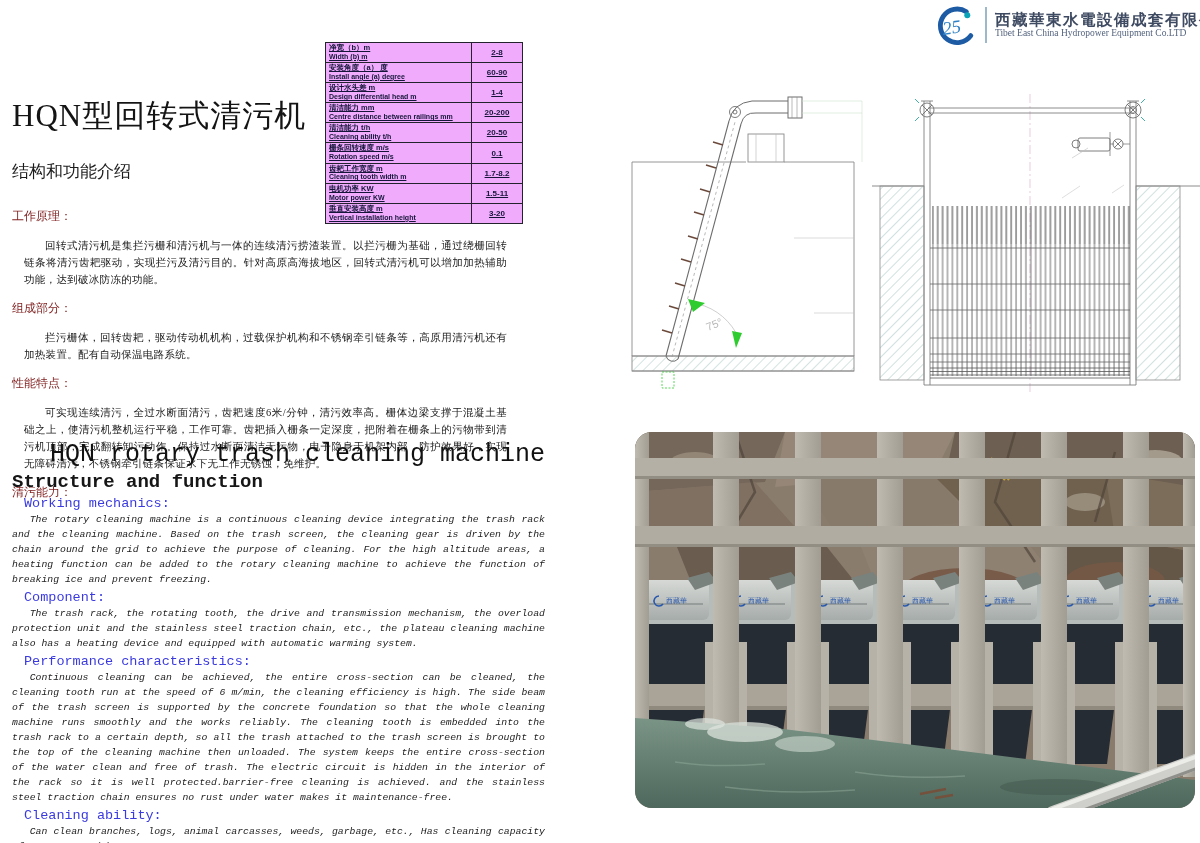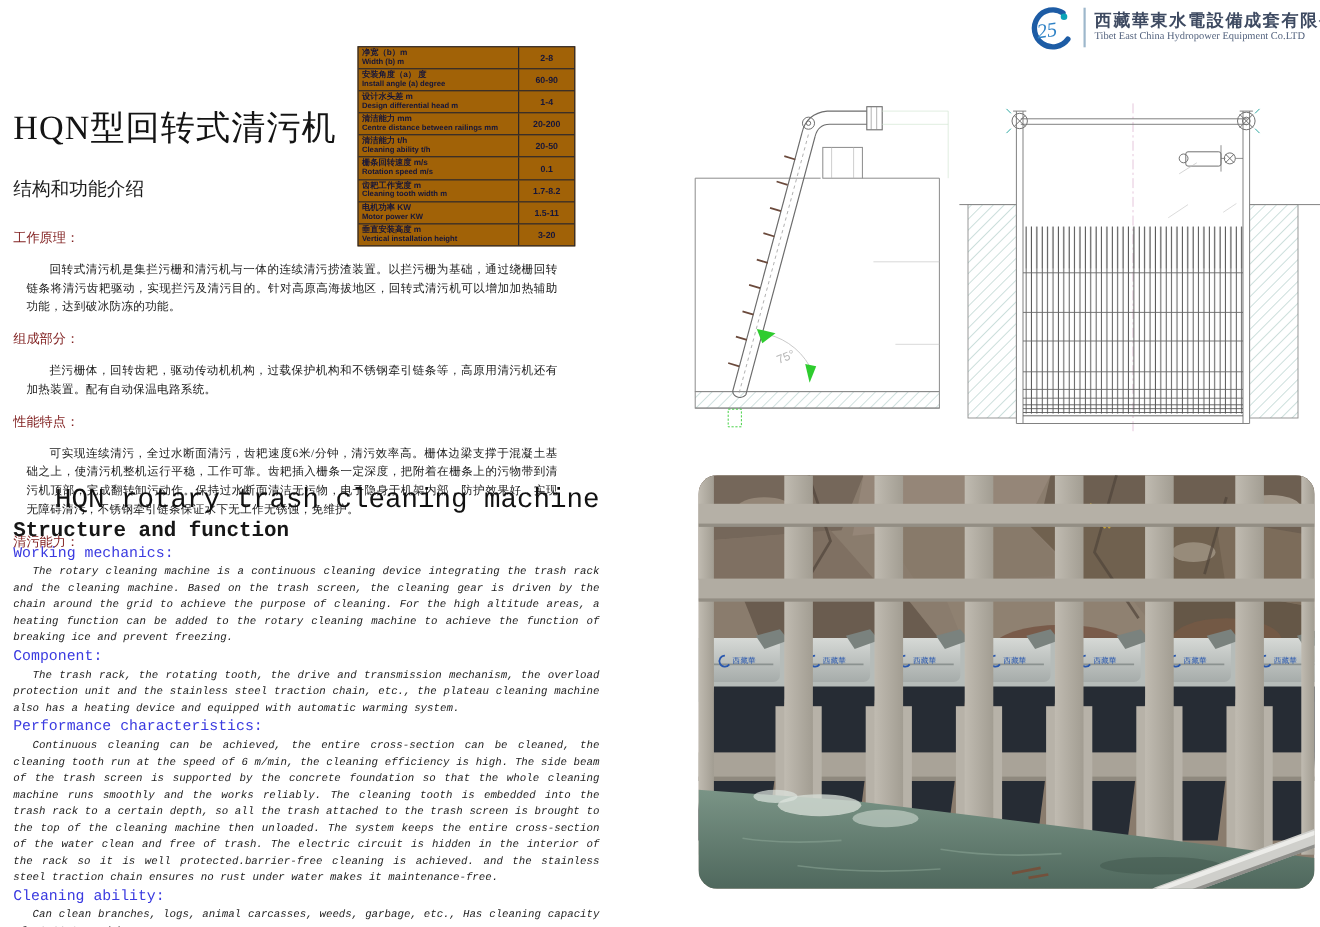--- a/index.html
+++ b/index.html
@@ -7,40 +7,40 @@
   .page{position:relative;width:1200px;height:843px;background:#fff;overflow:hidden;}
 
   
   .brand{position:absolute;left:931px;top:3px;display:flex;align-items:center;gap:8px;}
   .brand-divider{width:2px;height:36px;background:#9db7cb;}
   .brand-text{display:flex;flex-direction:column;line-height:1.15;}
   .brand-zh{font-family:"Liberation Serif","DejaVu Serif",serif;font-size:15.5px;font-weight:600;letter-spacing:1.5px;color:#3e4a61;white-space:nowrap;}
   .brand-en{font-family:"Liberation Serif","DejaVu Serif",serif;font-size:9.5px;color:#54637e;white-space:nowrap;}
 
   
-  .spec-table{position:absolute;left:325px;top:42px;width:196px;background:#a16207;border:1.5px solid #23232e;color:#15153a;}
+  .spec-table{position:absolute;left:325px;top:42px;width:196px;background:#f0abfc;border:1.5px solid #23232e;color:#15153a;text-decoration:underline;}
   .spec-row{display:flex;}
   .spec-row + .spec-row{border-top:1px solid #23232e;}
   .spec-label{flex:1;border-right:1px solid #23232e;padding:1px 2px 1px 3px;}
   .spec-zh{font-size:7.5px;font-weight:700;line-height:1.18;}
   .spec-en{font-size:7px;font-weight:700;line-height:1.18;}
   .spec-value{width:50px;display:flex;align-items:center;justify-content:center;font-size:8px;font-weight:700;}
 
   
   .cn-title{position:absolute;left:12px;top:95px;font-family:"Liberation Serif","DejaVu Serif",serif;font-size:31px;letter-spacing:1px;color:#141414;}
   .cn-sub{position:absolute;left:12px;top:160px;font-family:"Liberation Serif","DejaVu Serif",serif;font-size:17px;color:#1c1c1c;}
   .cn-content{position:absolute;left:12px;top:205px;width:507px;font-family:"Liberation Serif","DejaVu Serif",serif;}
   .cn-h{font-size:12px;color:#7f1d1d;margin:3px 0 1px 0;font-family:Liberation Serif, serif;}
   .cn-p{font-size:10.5px;line-height:17px;letter-spacing:.3px;text-indent:2em;text-align:justify;color:#202020;margin:12px;}
 
   
   .en-block{position:absolute;left:12px;top:441px;width:533px;font-family:"Liberation Mono","DejaVu Sans Mono",monospace;}
   .en-title{font-size:25px;font-weight:500;color:#111;margin:0;line-height:1.1;text-align:right;}
   .en-sub{font-size:19px;color:#161616;margin:3px 0 0 0;line-height:1.15;}
-  .en-h{font-size:13.5px;color:#3a3ae0;margin:3px 0 1px 0;}
+  .en-h{font-size:13.5px;color:#3a3ae0;margin:3px 0 1px 12px;}
   .en-p{font-size:9.8px;line-height:15px;text-align:justify;text-indent:1.8em;color:#1c1c1c;margin:0;font-style:italic;}
 
   
   .fig-side{position:absolute;left:618px;top:88px;}
   .fig-front{position:absolute;left:872px;top:88px;}
   .photo{position:absolute;left:635px;top:432px;}
 </style>
 </head>
 <body>
 

